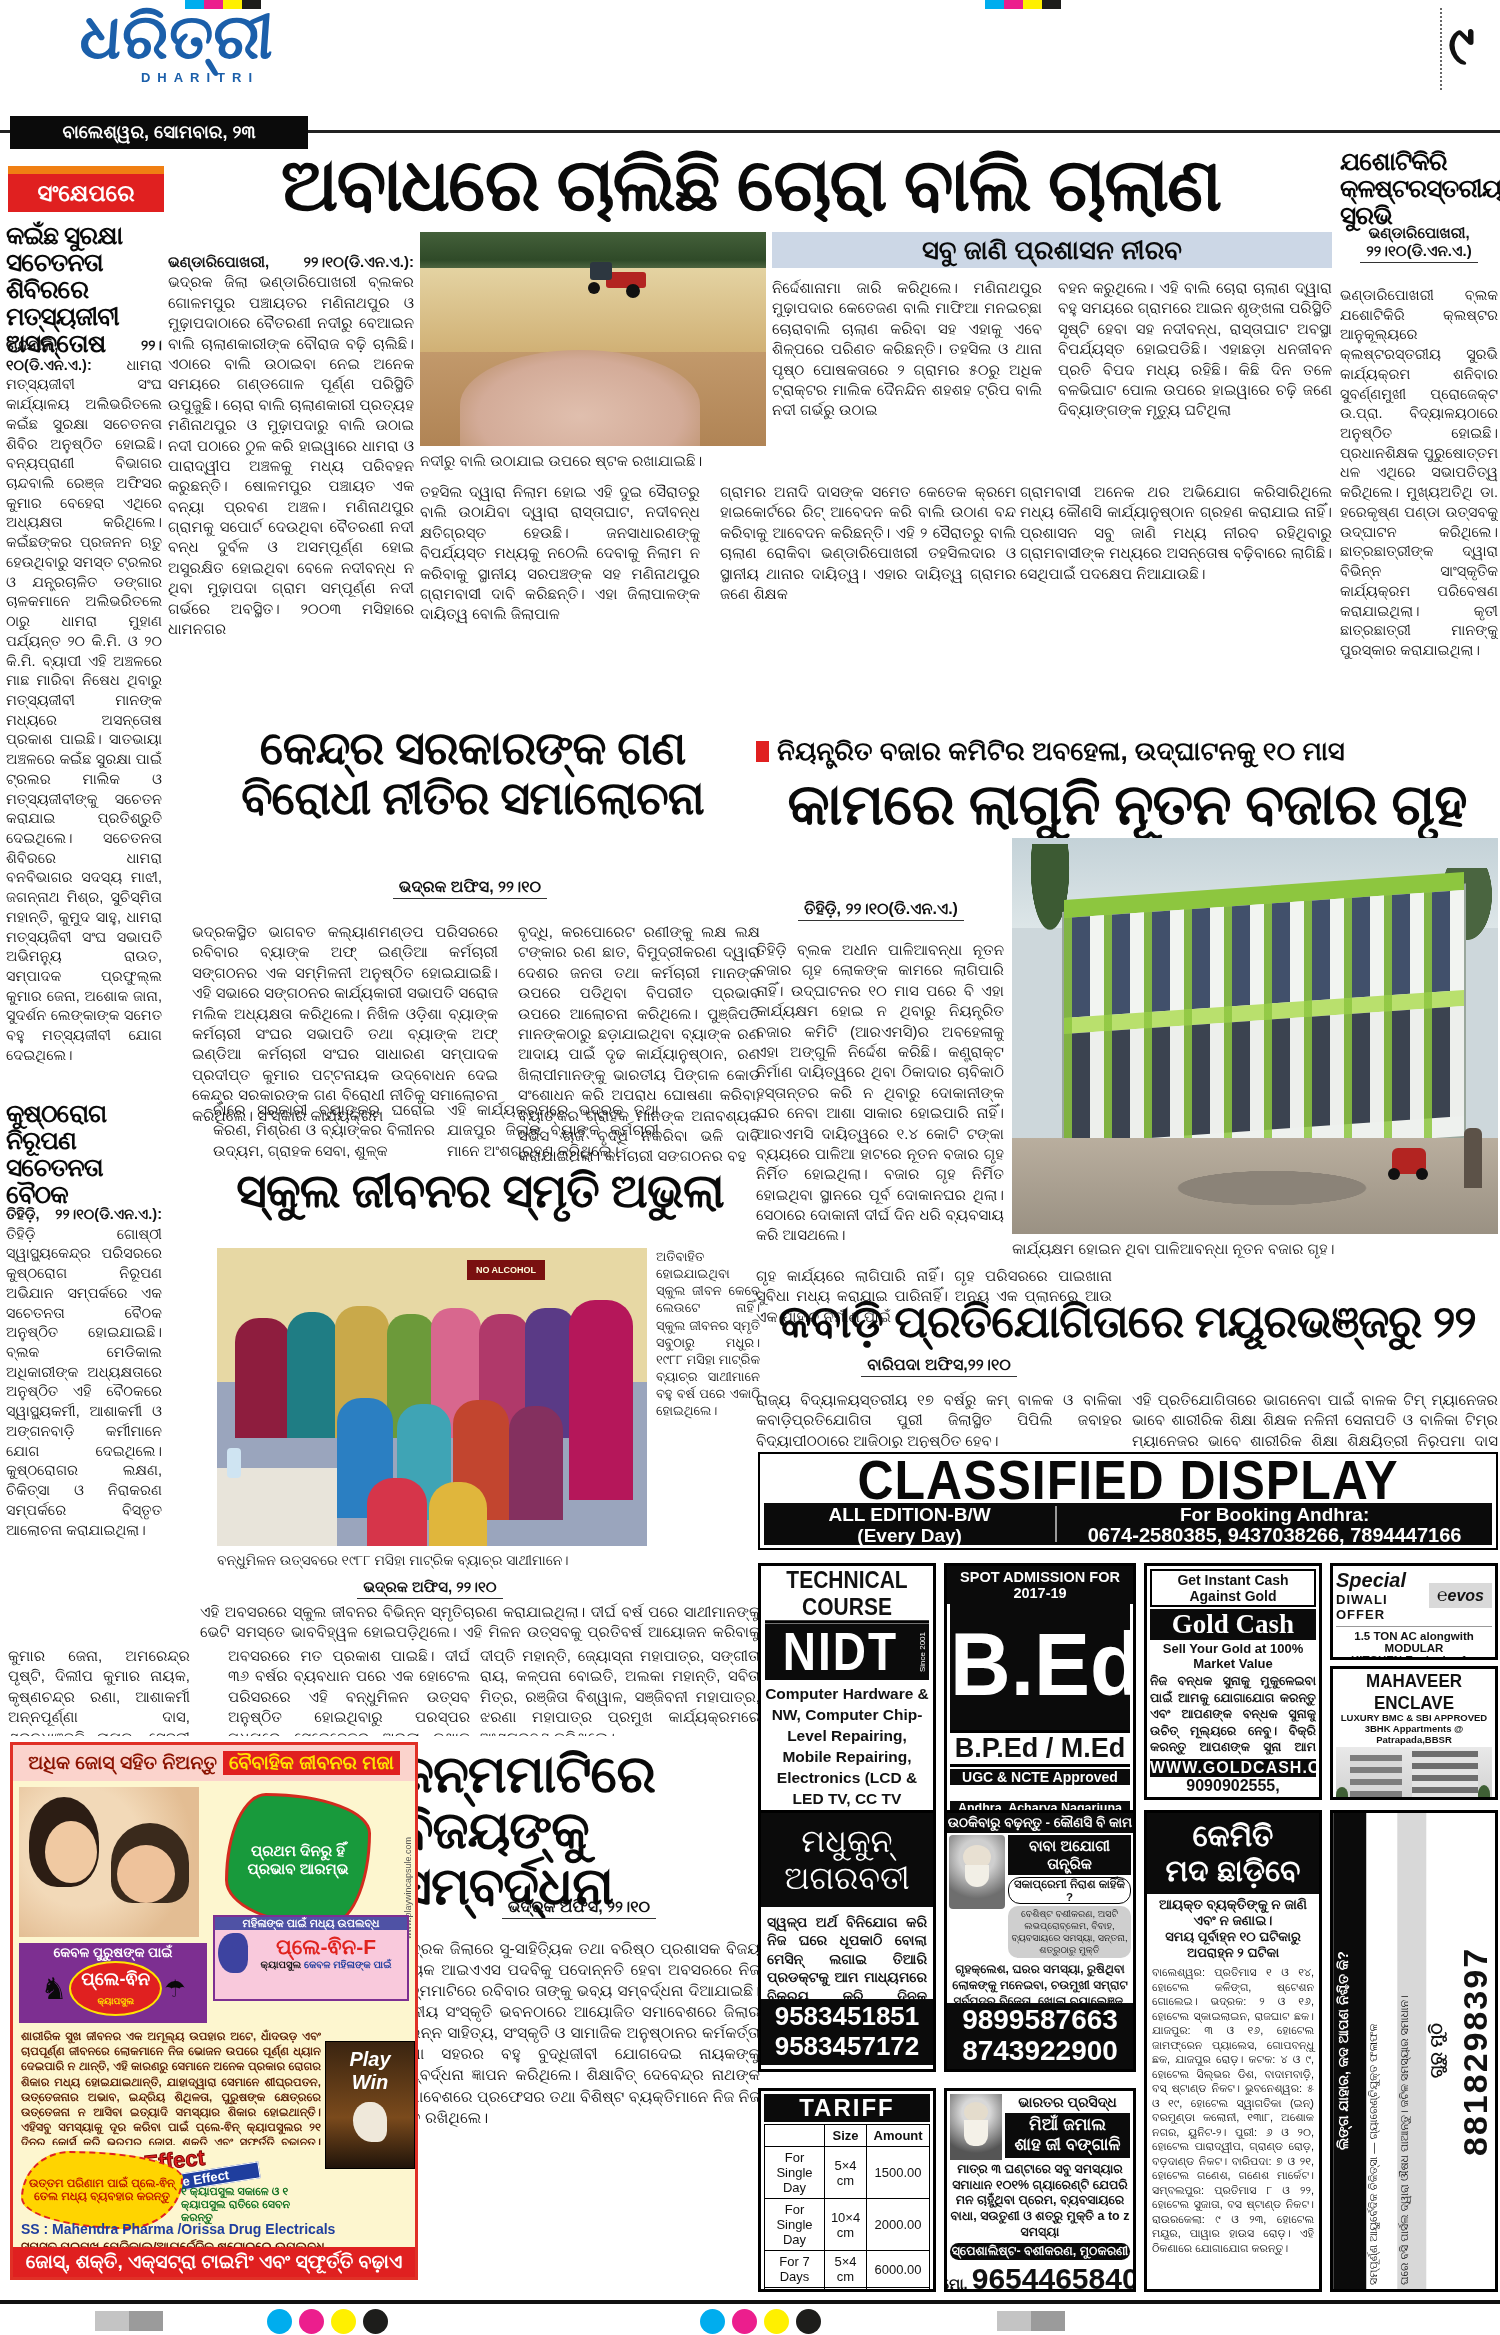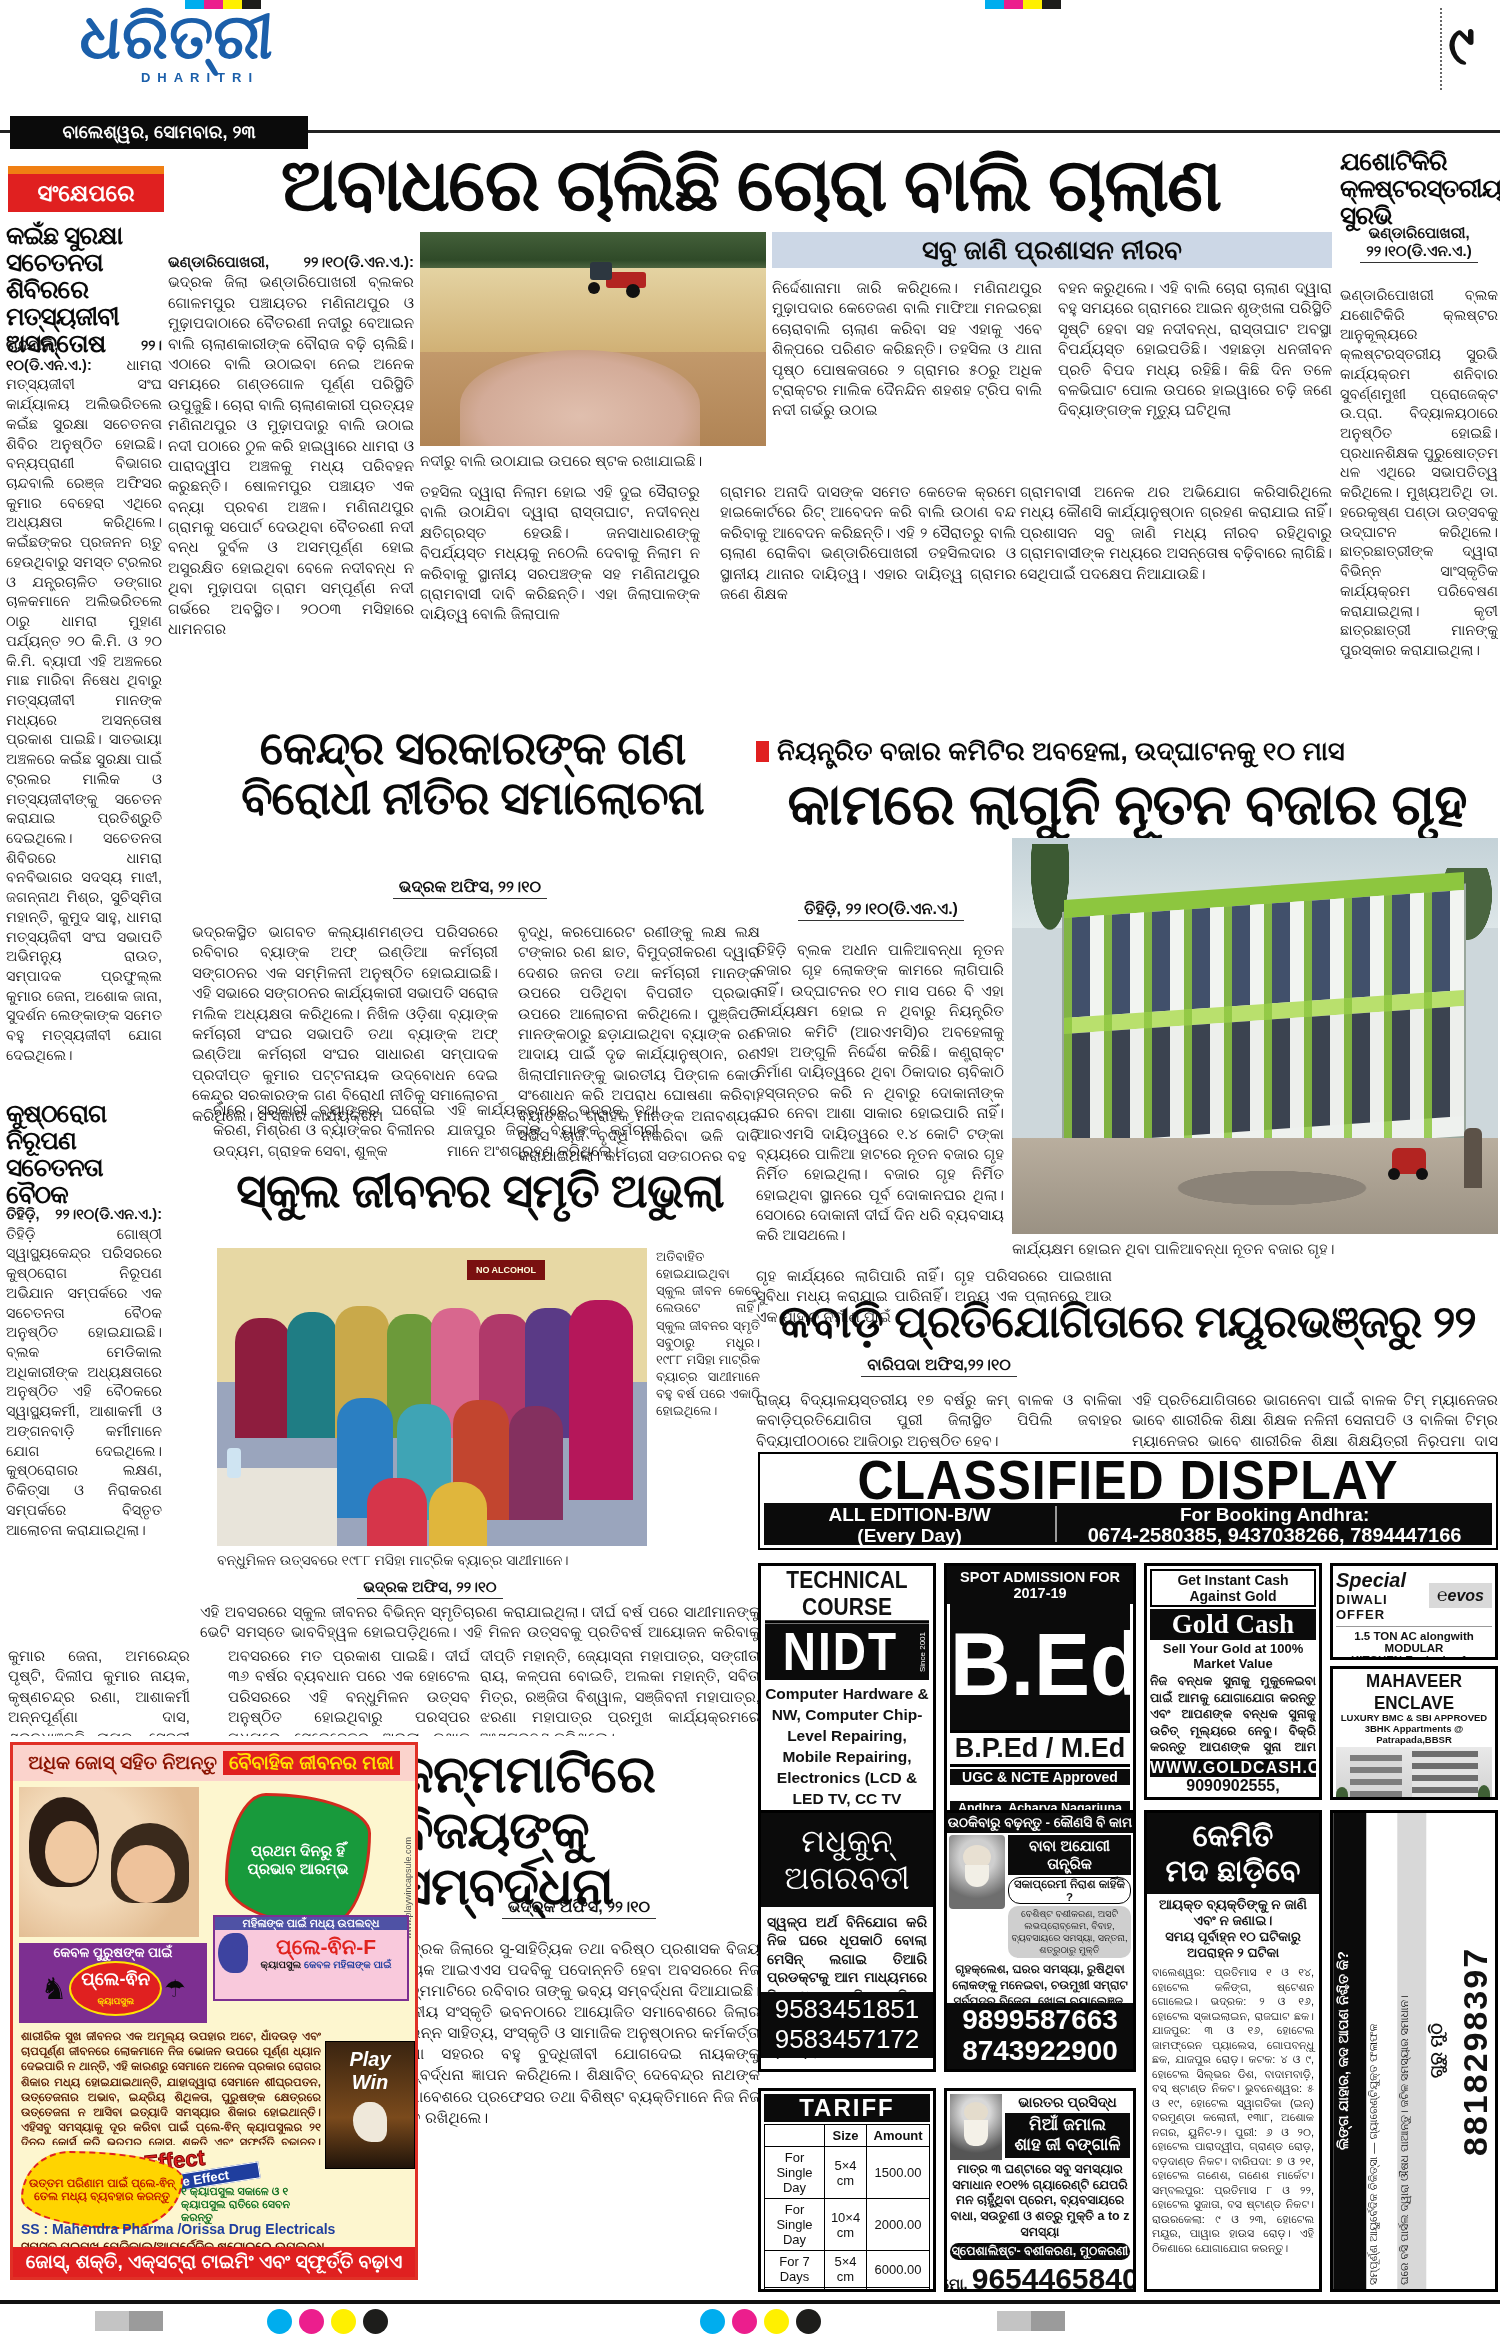--- a/index.html
+++ b/index.html
@@ -245,21 +245,21 @@
       <div class="abs" style="left:76px;top:4px;width:66px;height:50px;background:repeating-linear-gradient(#6e6e6e 0 6px,#e3e3e3 6px 12px);"></div>
       <div class="abs" style="left:0;top:40px;width:12px;height:16px;background:#3f5f35;border-radius:50% 50% 0 0;"></div>
       <div class="abs" style="right:2px;top:38px;width:12px;height:18px;background:#3f5f35;border-radius:50% 50% 0 0;"></div>
     </div>
 
   </div>
 
   <div class="abs advb" style="left:758px;top:1810px;width:178px;height:262px;">
     <div class="inv ctr" style="font-weight:400;font-size:32px;padding:10px 2px;">ମଧୁକୁନ୍ ଅଗରବତୀ</div>
     <div class="body-s" style="font-size:14px;font-weight:700;padding:6px;height:140px;">ସ୍ୱଳ୍ପ ଅର୍ଥ ବିନିଯୋଗ କରି ନିଜ ଘରେ ଧୂପକାଠି ବୋଲା ମେସିନ୍ ଲଗାଇ ତିଆରି ପ୍ରଡକ୍ଟକୁ ଆମ ମାଧ୍ୟମରେ ବିକ୍ରୟ କରି ଦିନକୁ ୧୦୦୦/୧୫୦୦୦ ଟଙ୍କା ରୋଜଗାର କରନ୍ତୁ। ପ୍ରତ୍ୟେକ ମେସିନ ସହିତ Raw Material ଫ୍ରି ଦିଆଯିବ।</div>
-    <div class="inv ctr" style="position:absolute;left:0;right:0;bottom:11px;font-weight:400;font-size:26px;line-height:1.15;padding:3px 0;">
+    <div class="inv ctr" style="position:absolute;left:0;right:0;bottom:4px;font-weight:700;font-size:26px;line-height:1.15;padding:3px 0;">
       <div>9583451851</div>
         <div>9583457172</div>
     </div>
   </div>
 
   <div class="abs advb" style="left:944px;top:1810px;width:192px;height:262px;">
     <div class="inv ctr" style="font-weight:700;font-size:13.5px;padding:2px 0;">ଉଠକିବାରୁ ବଢ଼ନ୍ତୁ - କୌଣସି ବି କାମ</div>
     <div style="display:flex;padding:2px;">
       <div style="width:56px;height:74px;background:radial-gradient(circle at 50% 30%,#cfcfcf 0 30%,#6e6e6e 70%);border-radius:4px;position:relative;">
         <div class="abs" style="left:14px;top:10px;width:28px;height:24px;background:#e8e0d2;border-radius:50%;"></div>

